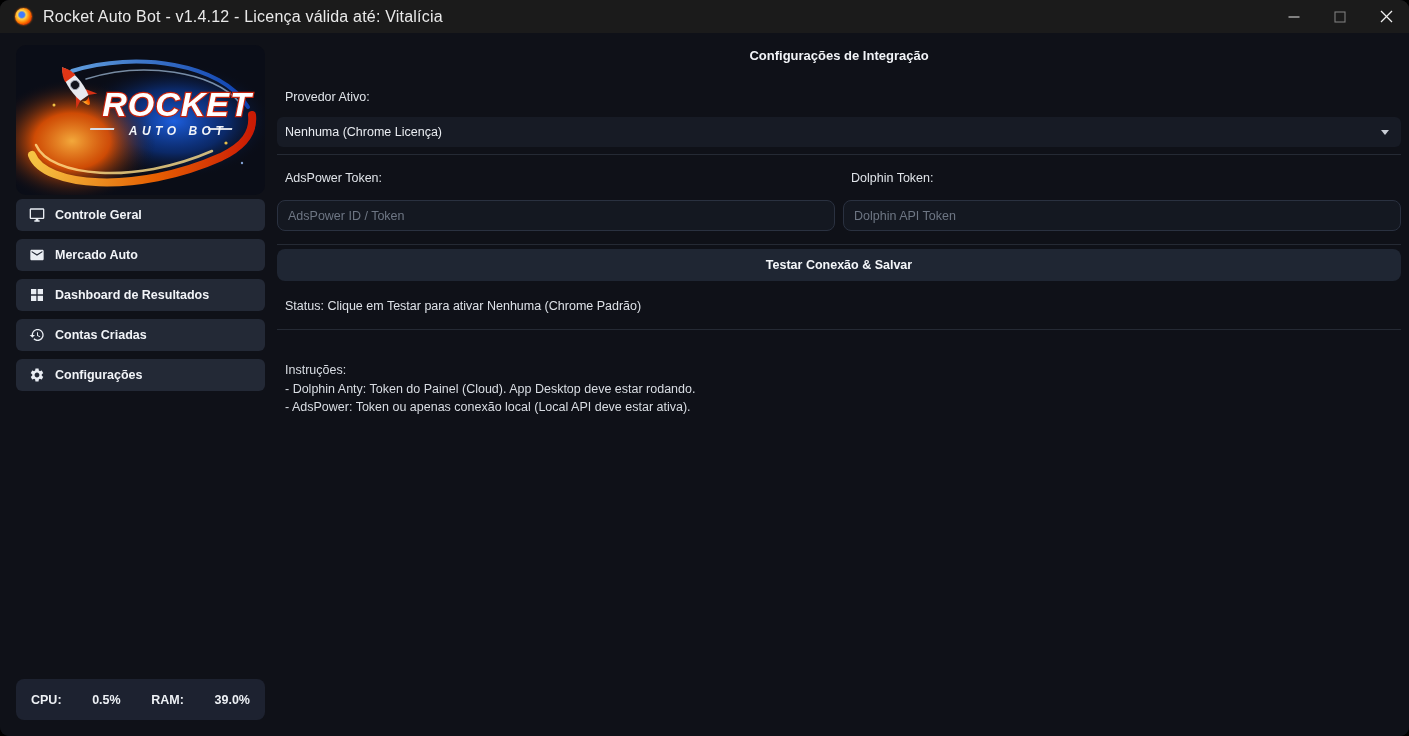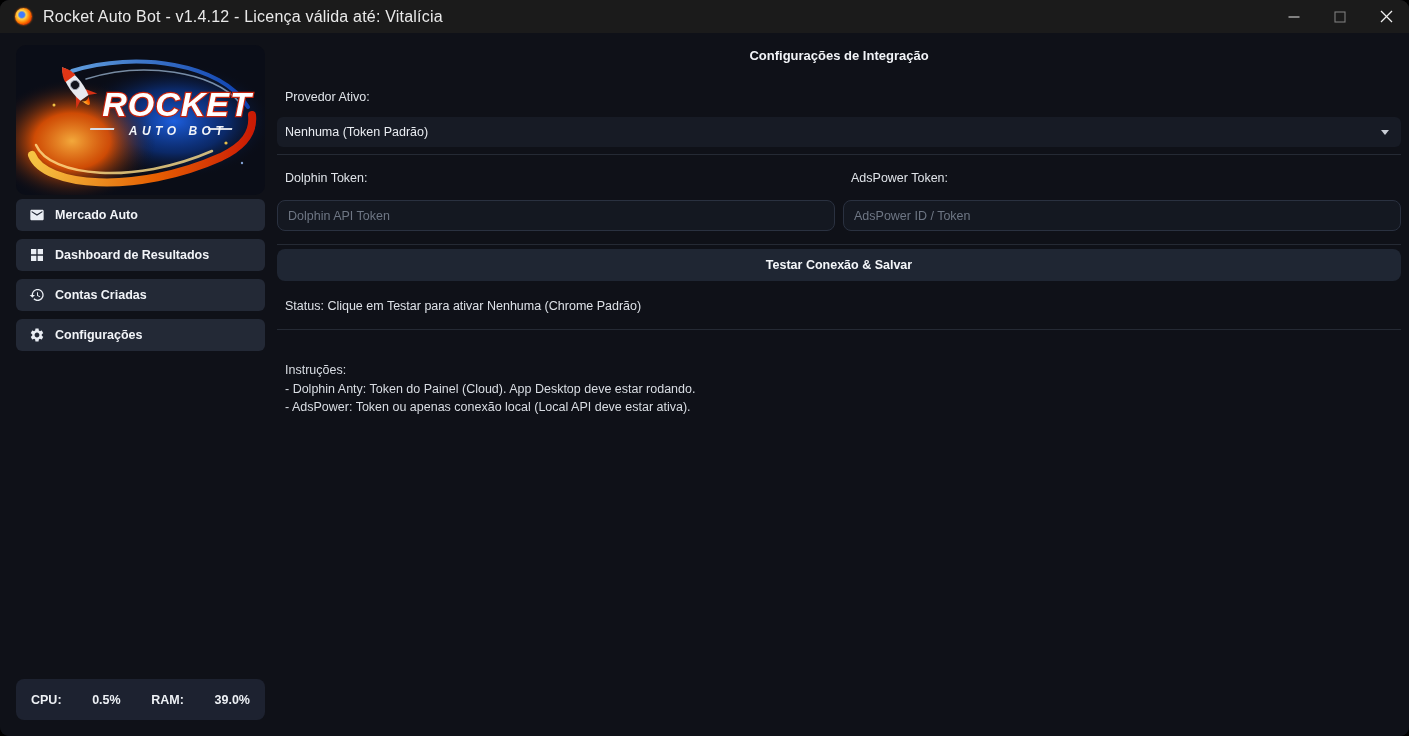--- a/index.html
+++ b/index.html
@@ -124,20 +124,28 @@
           <path d="M0,-27 C7,-17 8,-3 5,11 L-5,11 C-8,-3 -7,-17 0,-27 Z" fill="#e8eaef"></path>
           <path d="M0,-27 C4,-22 5.5,-18 6.3,-13 L-6.3,-13 C-5.5,-18 -4,-22 0,-27 Z" fill="#e03616"></path>
           <circle cx="0" cy="-5" r="4.5" fill="#10131c" stroke="#9aa3b2" stroke-width="1"></circle>
         </g>
         <text x="161" y="71" text-anchor="middle" font-family="Liberation Sans, sans-serif" font-size="34" font-weight="900" font-style="italic" letter-spacing="1" fill="#ffffff" stroke="#c3230d" stroke-width="2.4" paint-order="stroke">ROCKET</text>
         <rect x="92" y="83" width="24" height="2" fill="#d8dde6" transform="skewX(-12)"></rect>
         <rect x="210" y="83" width="24" height="2" fill="#d8dde6" transform="skewX(-12)"></rect>
         <text x="162" y="90" text-anchor="middle" font-family="Liberation Sans, sans-serif" font-size="12" font-weight="bold" font-style="italic" letter-spacing="4.5" fill="#f2f4f8">AUTO BOT</text>
       </svg>
 
+      <div class="nav-item">
+        <span class="icon">
+          <svg viewBox="0 0 24 24">
+              <path d="M21,2H3C1.9,2,1,2.9,1,3.9V16c0,1.1,0.9,2,2,2h7v2H8v2h8v-2h-2v-2h7c1.1,0,2-0.9,2-2V4C23,2.9,22.1,2,21,2z M21,16H3V4h18V16z"></path>
+            </svg>
+        </span>
+        <span class="nav-label">Controle Geral</span>
+      </div>
 
 
       <div class="nav-item">
         <span class="icon">
           <svg viewBox="0 0 24 24">
               <path d="M20,4H4C2.9,4,2.01,4.9,2.01,6L2,18c0,1.1,0.9,2,2,2h16c1.1,0,2-0.9,2-2V6C22,4.9,21.1,4,20,4z M20,8l-8,5L4,8V6l8,5l8-5V8z"></path>
             </svg>
         </span>
         <span class="nav-label">Mercado Auto</span>
       </div>
@@ -180,35 +188,35 @@
       </div>
     </div>
 
     <div class="main">
 
       <div class="main-title">Configurações de Integração</div>
 
       <div class="field-label provider-label">Provedor Ativo:</div>
 
       <div class="select" role="combobox">
-        <span class="select-value">Nenhuma (Token Padrão)</span>
+        <span class="select-value">Nenhuma (Chrome Licença)</span>
         <span class="caret"></span>
       </div>
 
       <div class="divider div1"></div>
 
       <div class="token-grid">
+        <div class="token-col">
+          <div class="field-label">AdsPower Token:</div>
+          <input class="token-input" type="text" placeholder="AdsPower ID / Token" style="">
+        </div>
         <div class="token-col">
           <div class="field-label">Dolphin Token:</div>
           <input class="token-input" type="text" placeholder="Dolphin API Token" style="">
         </div>
-        <div class="token-col">
-          <div class="field-label">AdsPower Token:</div>
-          <input class="token-input" type="text" placeholder="AdsPower ID / Token" style="">
-        </div>
       </div>
 
       <div class="divider div2"></div>
 
       <button class="test-button">Testar Conexão &amp; Salvar</button>
 
       <div class="status-line">Status: Clique em Testar para ativar Nenhuma (Chrome Padrão)</div>
 
       <div class="divider div3"></div>
 

